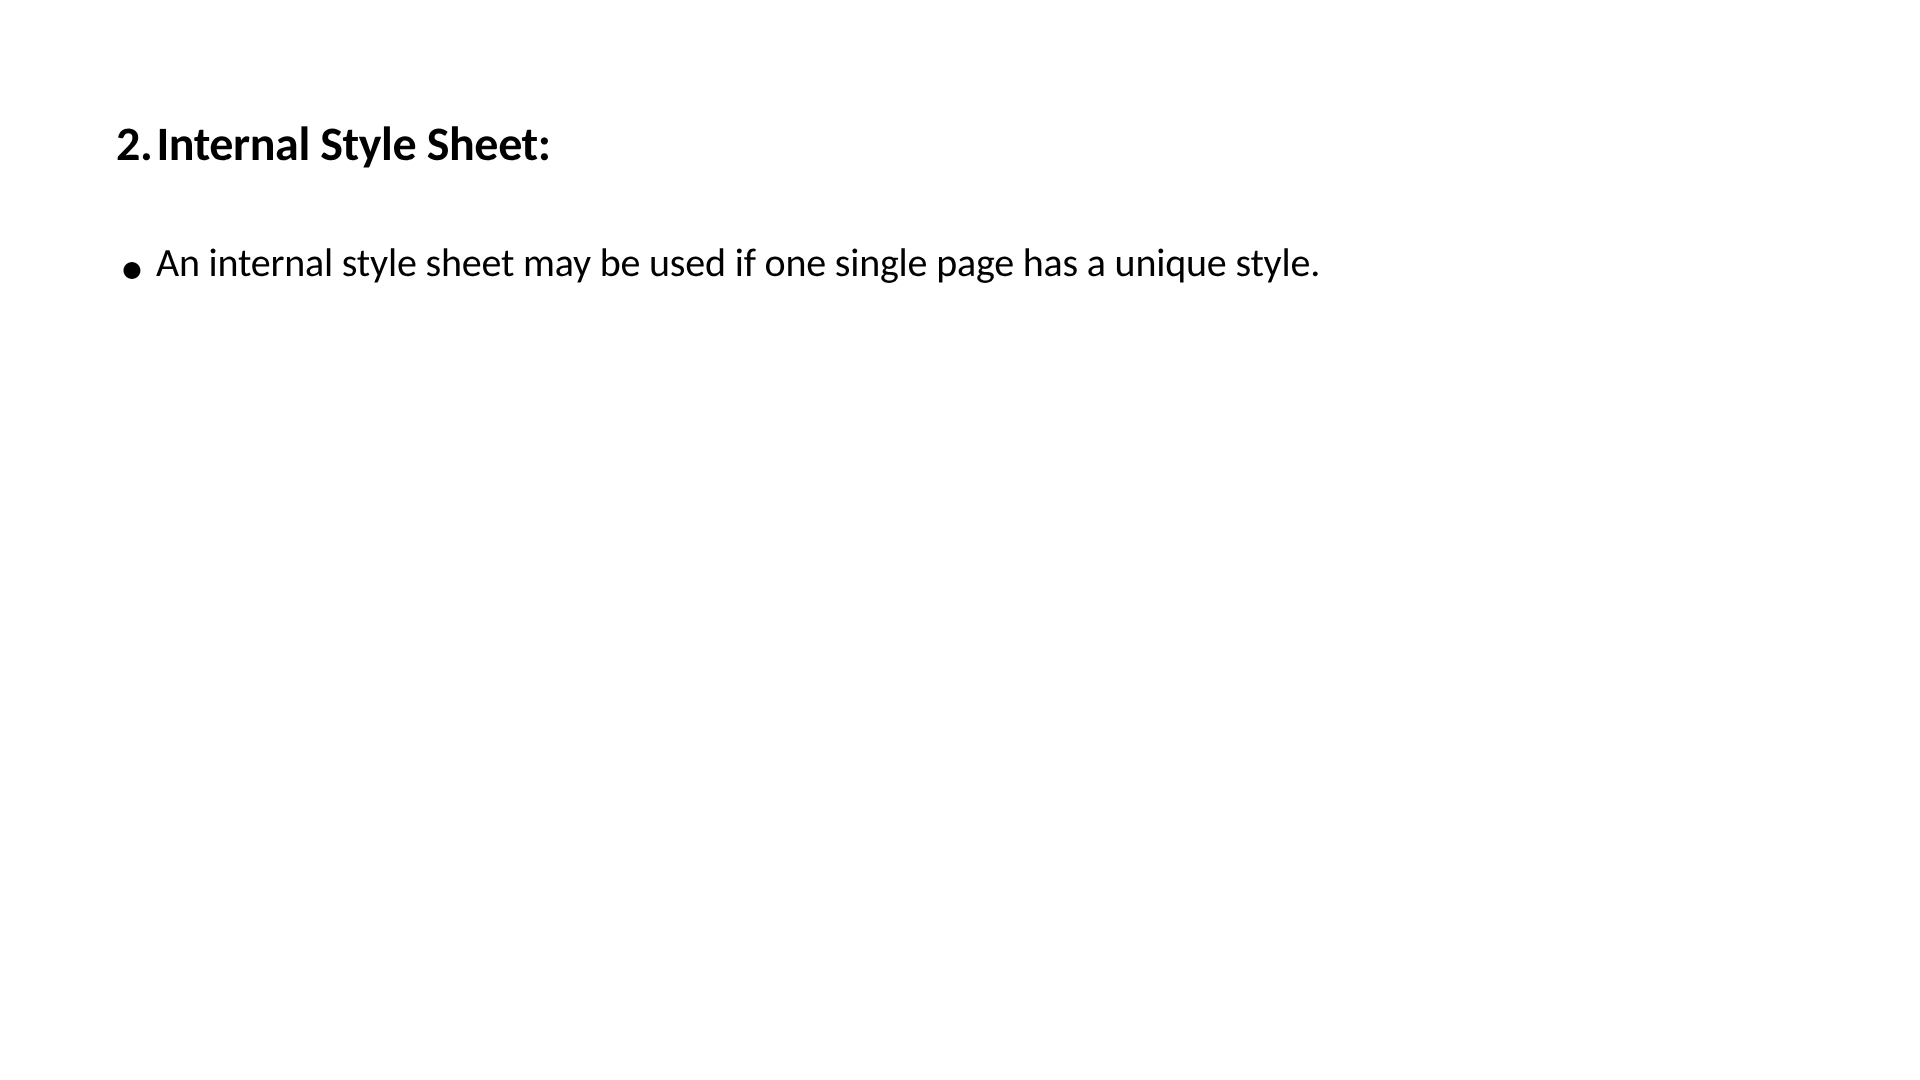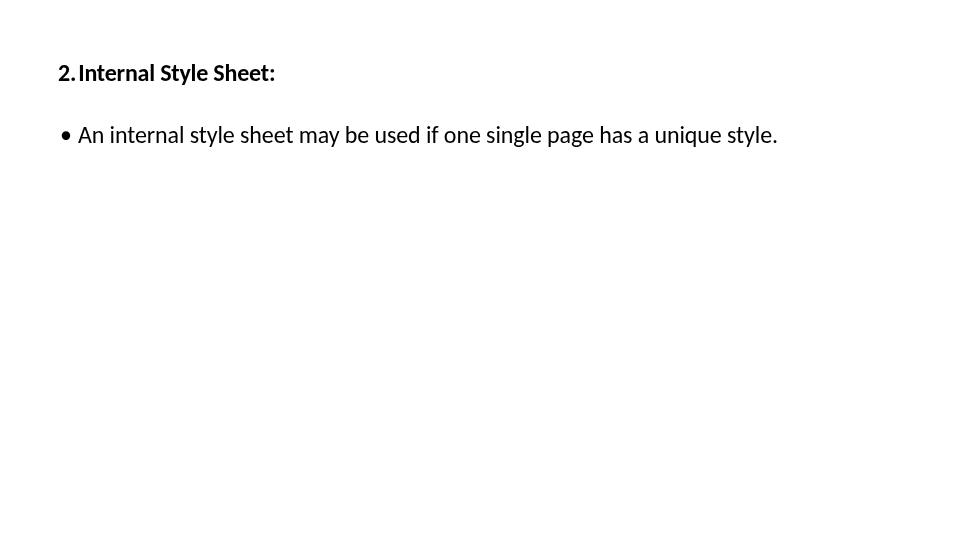--- a/index.html
+++ b/index.html
@@ -25,21 +25,21 @@
     .heading .num {
       font-weight: 700;
       margin-right: 2px;
     }
     .bullets {
       list-style: none;
       padding-left: 2px;
     }
     .bullets li {
       position: relative;
-      font-size: 24px;
+      font-size: 20px;
       line-height: 1.22;
       padding-left: 18px;
       letter-spacing: -0.1px;
       margin-top: 32px;
     }
     .bullets li::before {
       content: "•";
       position: absolute;
       left: 0;
       top: 0;

